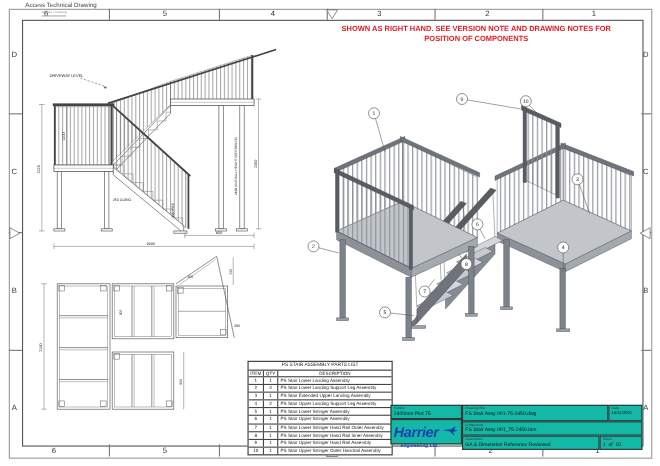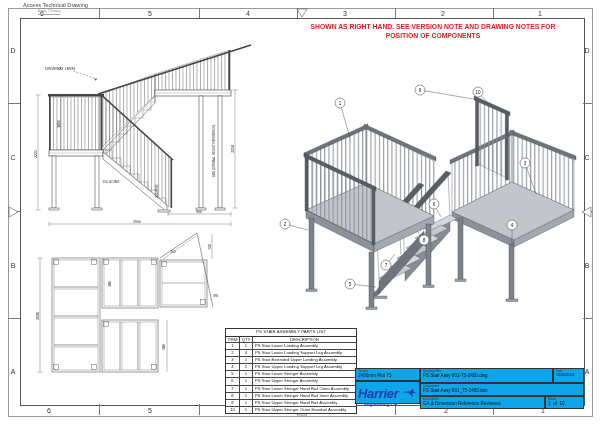--- a/index.html
+++ b/index.html
@@ -22,21 +22,21 @@
   .pl-title{height:6.5px;line-height:6.5px;text-align:center;border-bottom:0.6px solid #333;font-size:4.4px;}
   .pl-head,.pl-row{display:flex;border-bottom:0.5px solid #444;}
   .pl-head{height:5.5px;line-height:5.5px;font-size:4.2px;}
   .pl-row{height:6.1px;line-height:6.1px;}
   .pl-row:last-child{border-bottom:none;}
   .c-item{width:13px;text-align:center;border-right:0.5px solid #444;}
   .c-qty{width:12px;text-align:center;border-right:0.5px solid #444;}
   .c-desc{flex:1;padding-left:2px;white-space:nowrap;overflow:hidden;}
   .pl-head .c-desc{text-align:center;padding-left:0;}
   
-  .tb-box{position:absolute;border:0.6px solid #333;background:#0ea5e9;box-sizing:border-box;padding:1px 2px;}
+  .tb-box{position:absolute;border:0.6px solid #333;background:#14b8a6;box-sizing:border-box;padding:1px 2px;}
   .tb-label{font-size:3.1px;color:#333;line-height:3.4px;}
   .tb-value{font-size:4.6px;color:#111;line-height:5.6px;white-space:nowrap;}
   .logo-name{font-size:13px;font-weight:bold;font-style:italic;color:#1c3fae;line-height:13px;letter-spacing:-0.3px;}
   .logo-sub{font-size:4.4px;font-weight:bold;font-style:italic;color:#1c3fae;line-height:5px;margin-left:6px;}
   svg{position:absolute;overflow:visible;}
   text{font-family:"Liberation Sans", sans-serif;fill:#222;}
 </style>
 </head>
 <body>
 

